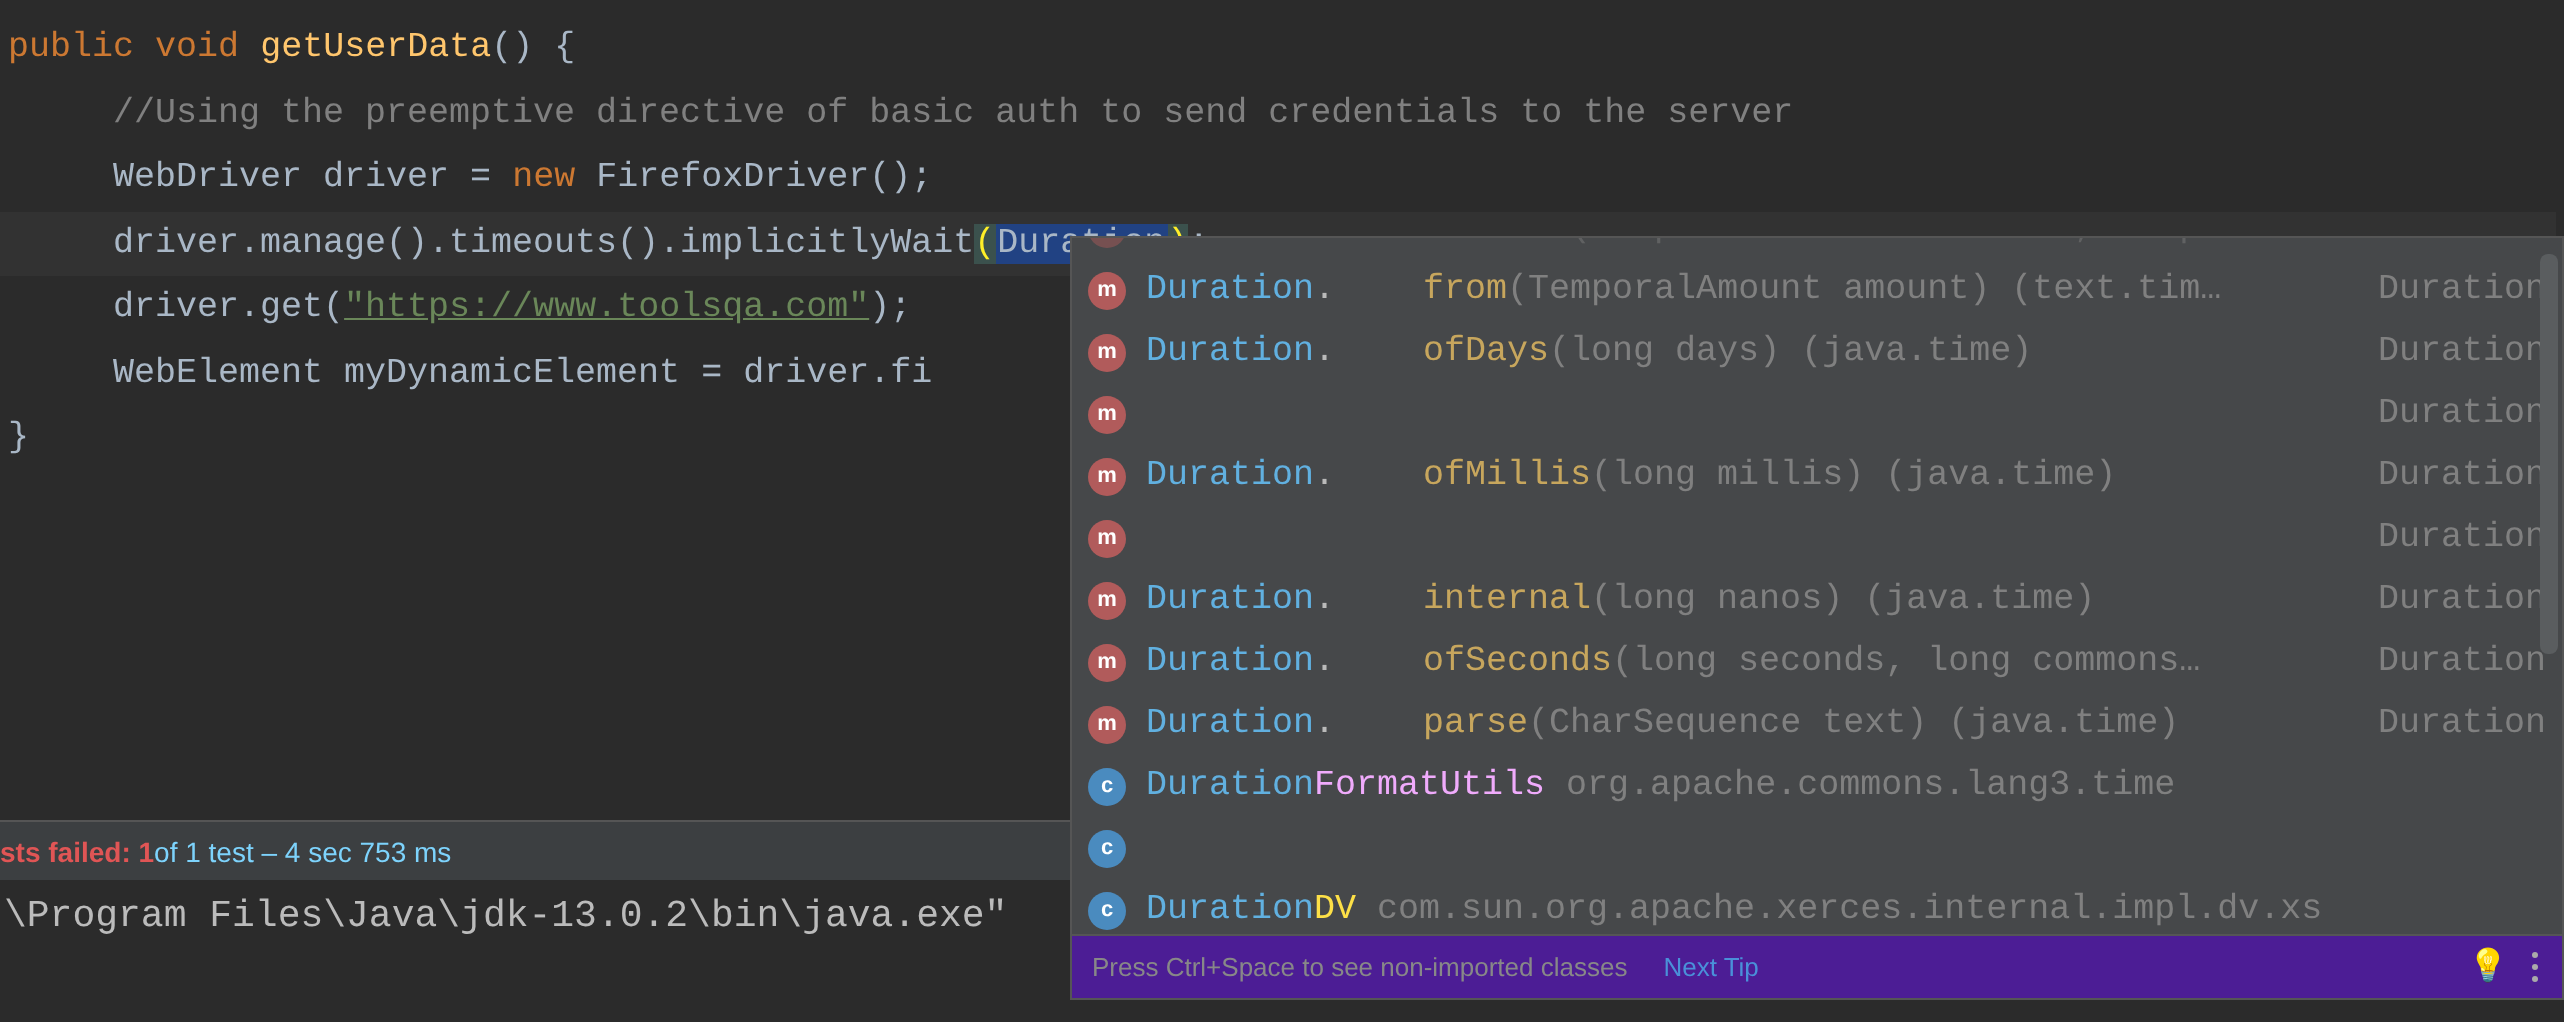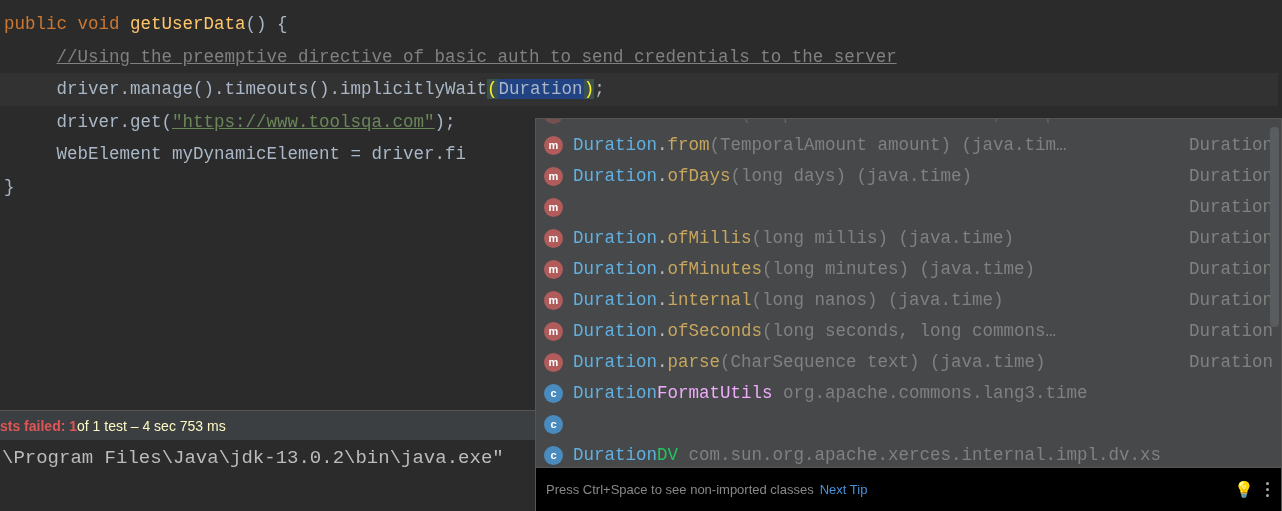--- a/index.html
+++ b/index.html
@@ -15,41 +15,41 @@
   }
   .editor {
     padding: 8px 4px 0 0;
     line-height: 32.5px;
     position: relative;
   }
   .line { white-space: pre; padding-left: 4px; }
   .cur-line { background: #323232; }
   .kw { color: #cc7832; }
   .mname { color: #ffc66d; }
-  .comment { color: #808080; text-decoration: underline; }
+  .comment { color: #808080; }
   .str { color: #6a8759; text-decoration: underline; }
   .plain { color: #a9b7c6; }
   .hl-paren { background: #3b514d; color: #ffef28; }
   .hl-arg { background: #214283; color: #a9b7c6; padding: 0 1px; }
 
   .test-bar {
     position: absolute;
     left: 0; right: 0;
     top: 410px;
     height: 30px;
     background: #3c3f41;
     border-top: 1px solid #555;
     font-family: -apple-system, "Segoe UI", sans-serif;
     font-size: 14px;
     color: #bbbbbb;
     display: flex; align-items: center;
     padding-left: 0;
   }
   .fail-red { color: #e05555; font-weight: bold; }
-  .dim { color: #fef9c3; }
+  .dim { color: #7dd3fc; }
   .console-bar {
     position: absolute;
     left: 0; right: 0;
     top: 440px;
     height: 36px;
     background: #2b2b2b;
     color: #bbbbbb;
     font-size: 19px;
     display: flex; align-items: center;
     padding-left: 2px;
@@ -90,53 +90,54 @@
     font-weight: 600;
     margin-right: 10px;
     flex-shrink: 0;
   }
   .icn.m { background: #b15b5b; }
   .icn.c { background: #4a8bbf; }
   .rtxt { flex: 0 0 auto; }
   .rspacer { flex: 1 1 auto; }
   .cls { color: #61b0e0; }
   .dot { color: #bababa; }
-  .meth { color: #c7a65d; }
+  .meth { color: #c7a65d; margin-left: 44px; }
   .sig { color: #808080; }
   .ret { color: #808080; padding-left: 10px; flex-shrink: 0; }
 
   .popup-footer {
-    height: 44px;
+    height: 32px;
     border-top: 1px solid #555;
     display: flex; align-items: center;
     padding: 0 10px;
     font-family: -apple-system, "Segoe UI", sans-serif;
     font-size: 13px;
     color: #888888;
-    background: #000000;
-  }
-  .link { color: #4a90d9; margin-left: 6px; cursor: pointer; }
+    background: #4c1d95;
+  }
+  .link { color: #4a90d9; margin-left: 18px; cursor: pointer; }
   .bulb {
     margin-left: auto; margin-right: 10px;
     color: #f0c060; font-size: 16px;
   }
   .dots {
     display: inline-flex; flex-direction: column; gap: 3px;
     padding: 2px;
   }
   .dots span { width: 3px; height: 3px; background: #aaa; border-radius: 50%; }
   .scrollbar-track { position:absolute; right:2px; top:8px; bottom:40px; width:9px; }
   .scrollbar-thumb { position:absolute; top:0; width:9px; height:200px; background:#5a5d5f; border-radius:4px; }
 </style>
 </head>
 <body>
 
 <div class="editor">
   <div class="line"><span class="kw">public</span> <span class="kw">void</span> <span class="mname">getUserData</span><span class="plain">() {</span></div>
   <div class="line">     <span class="comment">//Using the preemptive directive of basic auth to send credentials to the server</span></div>
+  <div class="line">     <span class="plain">WebDriver driver = </span><span class="kw">new</span><span class="plain"> FirefoxDriver();</span></div>
   <div class="line cur-line">     <span class="plain">driver.manage().timeouts().implicitlyWait</span><span class="hl-paren">(</span><span class="hl-arg">Duration</span><span class="hl-paren">)</span><span class="plain">;</span></div>
   <div class="line">     <span class="plain">driver.get(</span><span class="str">"https://www.toolsqa.com"</span><span class="plain">);</span></div>
   <div class="line">     <span class="plain">WebElement myDynamicElement = driver.fi</span></div>
   <div class="line"><span class="plain">}</span></div>
 </div>
 
 <div class="test-bar">
   <span class="fail-red"><span>sts failed: </span><span>1</span></span>
     <span class="dim"> of 1 test – 4 sec 753 ms</span>
 </div>
@@ -146,21 +147,21 @@
 <div class="popup">
   <div class="popup-body" id="popup-body">
       <div class="row first">
         <span class="icn m">m</span>
         <span class="rtxt"><span class="cls">Duration</span><span class="dot">.</span><span class="meth">between</span><span class="sig">(Temporal startInclusive, Temp…</span></span>
         <span class="rspacer"></span>
         <span class="ret">Duration</span>
       </div>
       <div class="row">
         <span class="icn m">m</span>
-        <span class="rtxt"><span class="cls">Duration</span><span class="dot">.</span><span class="meth">from</span><span class="sig">(TemporalAmount amount) (java.tim…</span></span>
+        <span class="rtxt"><span class="cls">Duration</span><span class="dot">.</span><span class="meth">from</span><span class="sig">(TemporalAmount amount) (text.tim…</span></span>
         <span class="rspacer"></span>
         <span class="ret">Duration</span>
       </div>
       <div class="row">
         <span class="icn m">m</span>
         <span class="rtxt"><span class="cls">Duration</span><span class="dot">.</span><span class="meth">ofDays</span><span class="sig">(long days) (java.time)</span></span>
         <span class="rspacer"></span>
         <span class="ret">Duration</span>
       </div>
       <div class="row">
@@ -169,21 +170,20 @@
         <span class="ret">Duration</span>
       </div>
       <div class="row">
         <span class="icn m">m</span>
         <span class="rtxt"><span class="cls">Duration</span><span class="dot">.</span><span class="meth">ofMillis</span><span class="sig">(long millis) (java.time)</span></span>
         <span class="rspacer"></span>
         <span class="ret">Duration</span>
       </div>
       <div class="row">
         <span class="icn m">m</span>
-        <span class="rtxt"><span class="cls">Duration</span><span class="dot">.</span><span class="meth">ofMinutes</span><span class="sig">(long minutes) (java.time)</span></span>
         <span class="rspacer"></span>
         <span class="ret">Duration</span>
       </div>
       <div class="row">
         <span class="icn m">m</span>
         <span class="rtxt"><span class="cls">Duration</span><span class="dot">.</span><span class="meth">internal</span><span class="sig">(long nanos) (java.time)</span></span>
         <span class="rspacer"></span>
         <span class="ret">Duration</span>
       </div>
       <div class="row">
@@ -202,21 +202,21 @@
         <span class="icn c">c</span>
         <span class="rtxt"><span class="cls">Duration</span><span class="sig" style="color: #f0abfc;">FormatUtils</span><span class="sig">  org.apache.commons.lang3.time</span></span>
         <span class="rspacer"></span>
       </div>
       <div class="row">
         <span class="icn c">c</span>
         <span class="rspacer"></span>
       </div>
       <div class="row">
         <span class="icn c">c</span>
-        <span class="rtxt"><span class="cls">Duration</span><span class="sig" style="color: #22c55e;">DV</span><span class="sig">  com.sun.org.apache.xerces.internal.impl.dv.xs</span></span>
+        <span class="rtxt"><span class="cls">Duration</span><span class="sig" style="color: #fde047;">DV</span><span class="sig">  com.sun.org.apache.xerces.internal.impl.dv.xs</span></span>
         <span class="rspacer"></span>
       </div>
     </div>
   <div class="scrollbar-track">
       <div class="scrollbar-thumb"></div>
     </div>
   <div class="popup-footer">
     <span>Press Ctrl+Space to see non-imported classes</span>
     <span class="link">Next Tip</span>
     <span class="bulb">💡</span>

